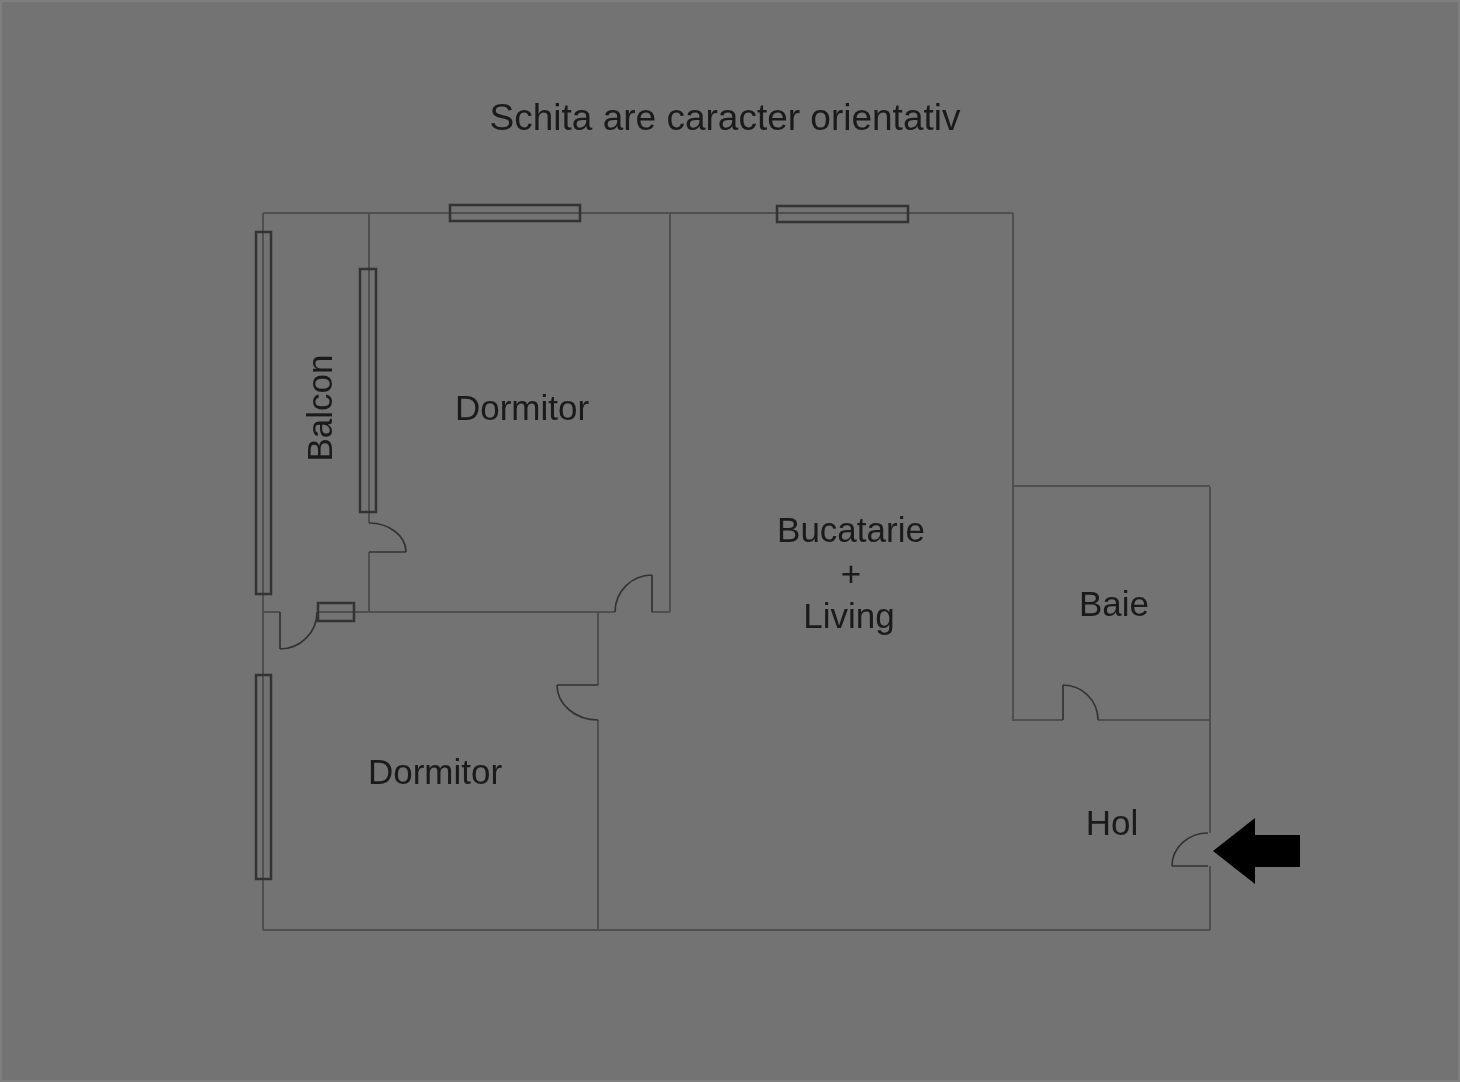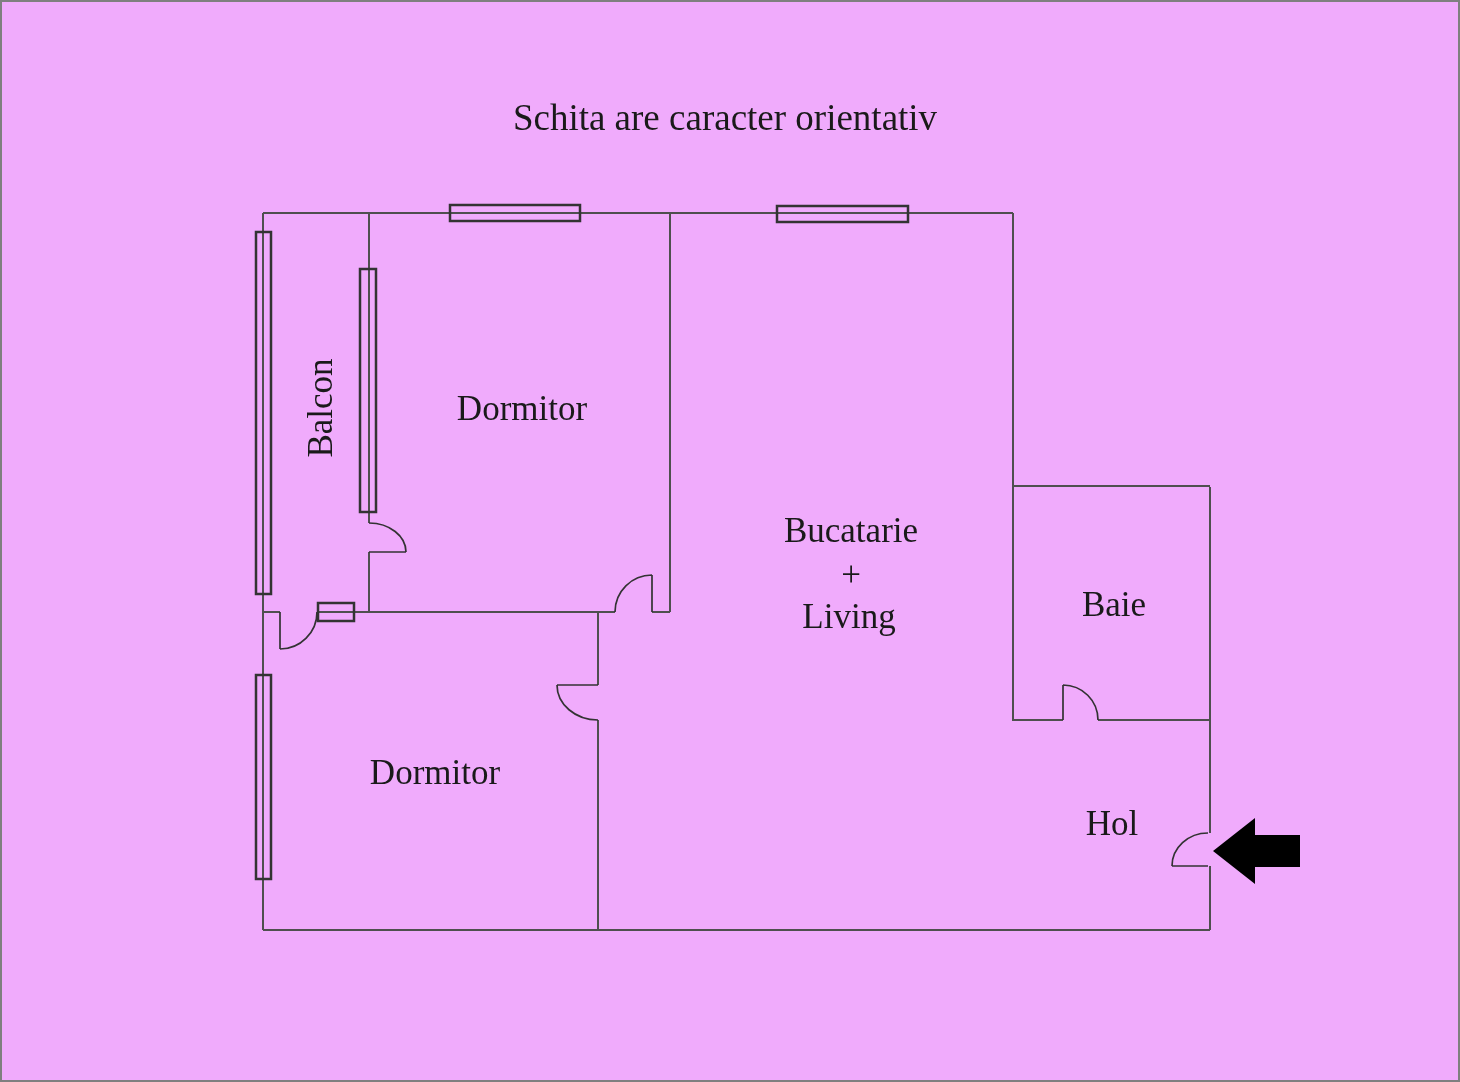--- a/index.html
+++ b/index.html
@@ -1,22 +1,22 @@
 <!DOCTYPE html>
 <html><head>
 <meta charset="utf-8">
 <style>
   html,body{margin:0;padding:0;background:#fff;}
   .canvas{
     position:relative;
     width:1456px;height:1078px;
     border:2px solid #7f7f7f;
-    background:#f0abfc;
+    background:#737373;
     overflow:hidden;
-    font-family:Liberation Serif, serif;
+    font-family:Liberation Sans, sans-serif;
   }
   svg{display:block;}
   .wall{stroke:#4f4f4f;stroke-width:2;fill:none;}
   .window{stroke:#333333;stroke-width:2.5;fill:none;}
   .door{stroke:#333333;stroke-width:1.7;fill:none;}
   .room-label{fill:#1a1a1a;font-size:35px;text-anchor:middle;}
   .plan-title{fill:#1a1a1a;font-size:37px;text-anchor:middle;}
   .arrow{fill:#000000;stroke:none;}
 </style>
 </head>

